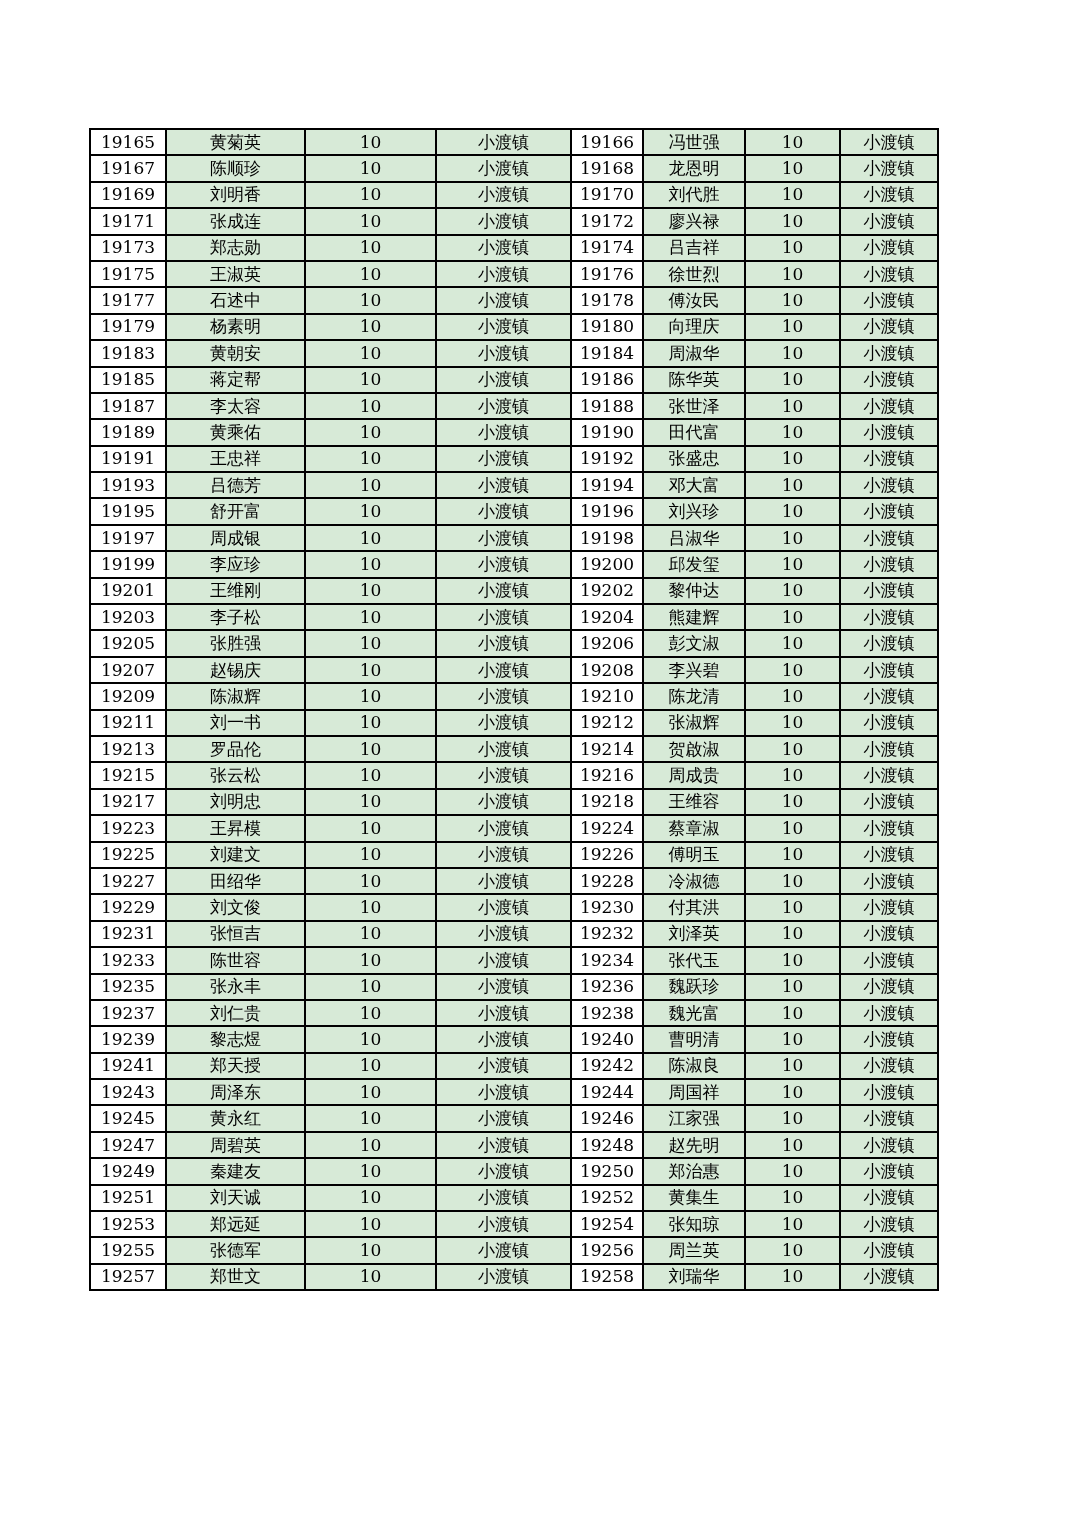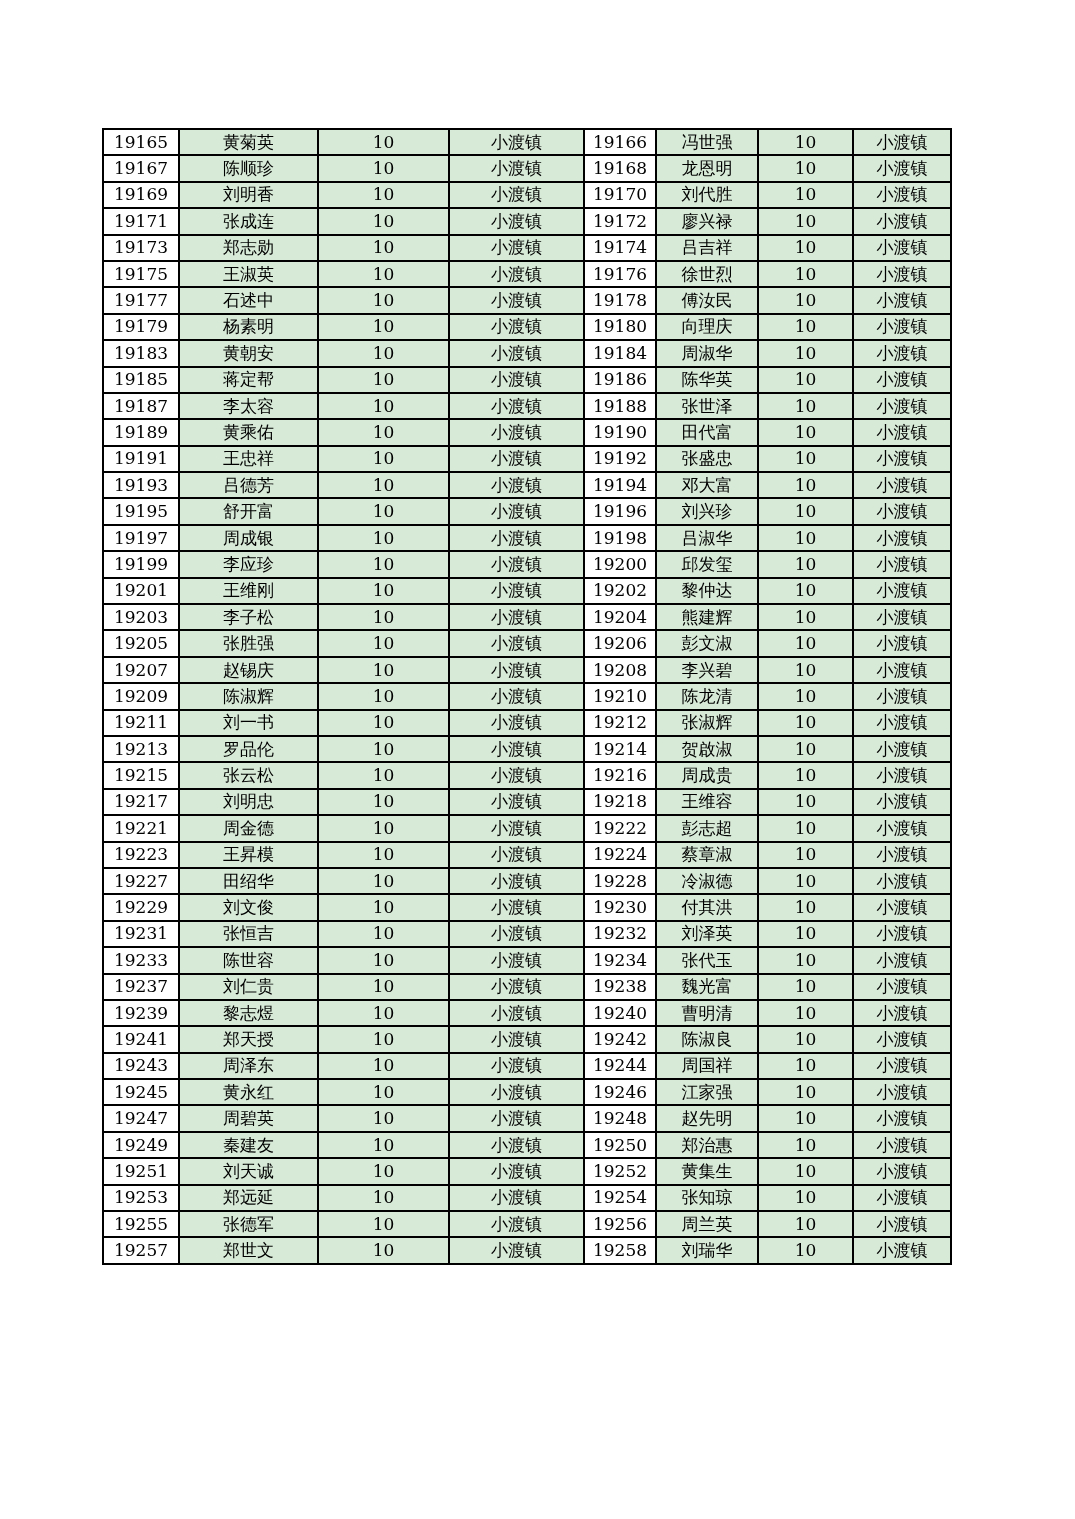--- a/index.html
+++ b/index.html
@@ -8,21 +8,21 @@
   }
   body {
     width: 1075px;
     height: 1519px;
     background: #ffffff;
     font-family: "DejaVu Serif", "Liberation Serif", serif;
     position: relative;
   }
   table.roster {
     position: absolute;
-    left: 102px;
+    left: 89px;
     top: 128px;
     width: 848px;
     border-collapse: collapse;
     table-layout: fixed;
     padding-left: 36px;
   }
   table.roster tr {
     height: 26.4px;
   }
   table.roster td {
@@ -313,40 +313,40 @@
     <td class="fill-white">19217</td>
     <td class="fill-green">刘明忠</td>
     <td class="fill-green">10</td>
     <td class="fill-green">小渡镇</td>
     <td class="fill-white">19218</td>
     <td class="fill-green">王维容</td>
     <td class="fill-green">10</td>
     <td class="fill-green">小渡镇</td>
   </tr>
         <tr>
-    <td class="fill-white">19221</td>
-    <td class="fill-green">周金德</td>
-    <td class="fill-green">10</td>
-    <td class="fill-green">小渡镇</td>
-    <td class="fill-white">19222</td>
-    <td class="fill-green">彭志超</td>
-    <td class="fill-green">10</td>
-    <td class="fill-green">小渡镇</td>
-  </tr>
-        <tr>
     <td class="fill-white">19223</td>
     <td class="fill-green">王昇模</td>
     <td class="fill-green">10</td>
     <td class="fill-green">小渡镇</td>
     <td class="fill-white">19224</td>
     <td class="fill-green">蔡章淑</td>
     <td class="fill-green">10</td>
     <td class="fill-green">小渡镇</td>
   </tr>
         <tr>
+    <td class="fill-white">19225</td>
+    <td class="fill-green">刘建文</td>
+    <td class="fill-green">10</td>
+    <td class="fill-green">小渡镇</td>
+    <td class="fill-white">19226</td>
+    <td class="fill-green">傅明玉</td>
+    <td class="fill-green">10</td>
+    <td class="fill-green">小渡镇</td>
+  </tr>
+        <tr>
     <td class="fill-white">19227</td>
     <td class="fill-green">田绍华</td>
     <td class="fill-green">10</td>
     <td class="fill-green">小渡镇</td>
     <td class="fill-white">19228</td>
     <td class="fill-green">冷淑德</td>
     <td class="fill-green">10</td>
     <td class="fill-green">小渡镇</td>
   </tr>
         <tr>
@@ -369,20 +369,30 @@
     <td class="fill-green">10</td>
     <td class="fill-green">小渡镇</td>
   </tr>
         <tr>
     <td class="fill-white">19233</td>
     <td class="fill-green">陈世容</td>
     <td class="fill-green">10</td>
     <td class="fill-green">小渡镇</td>
     <td class="fill-white">19234</td>
     <td class="fill-green">张代玉</td>
+    <td class="fill-green">10</td>
+    <td class="fill-green">小渡镇</td>
+  </tr>
+        <tr>
+    <td class="fill-white">19235</td>
+    <td class="fill-green">张永丰</td>
+    <td class="fill-green">10</td>
+    <td class="fill-green">小渡镇</td>
+    <td class="fill-white">19236</td>
+    <td class="fill-green">魏跃珍</td>
     <td class="fill-green">10</td>
     <td class="fill-green">小渡镇</td>
   </tr>
         <tr>
     <td class="fill-white">19237</td>
     <td class="fill-green">刘仁贵</td>
     <td class="fill-green">10</td>
     <td class="fill-green">小渡镇</td>
     <td class="fill-white">19238</td>
     <td class="fill-green">魏光富</td>

